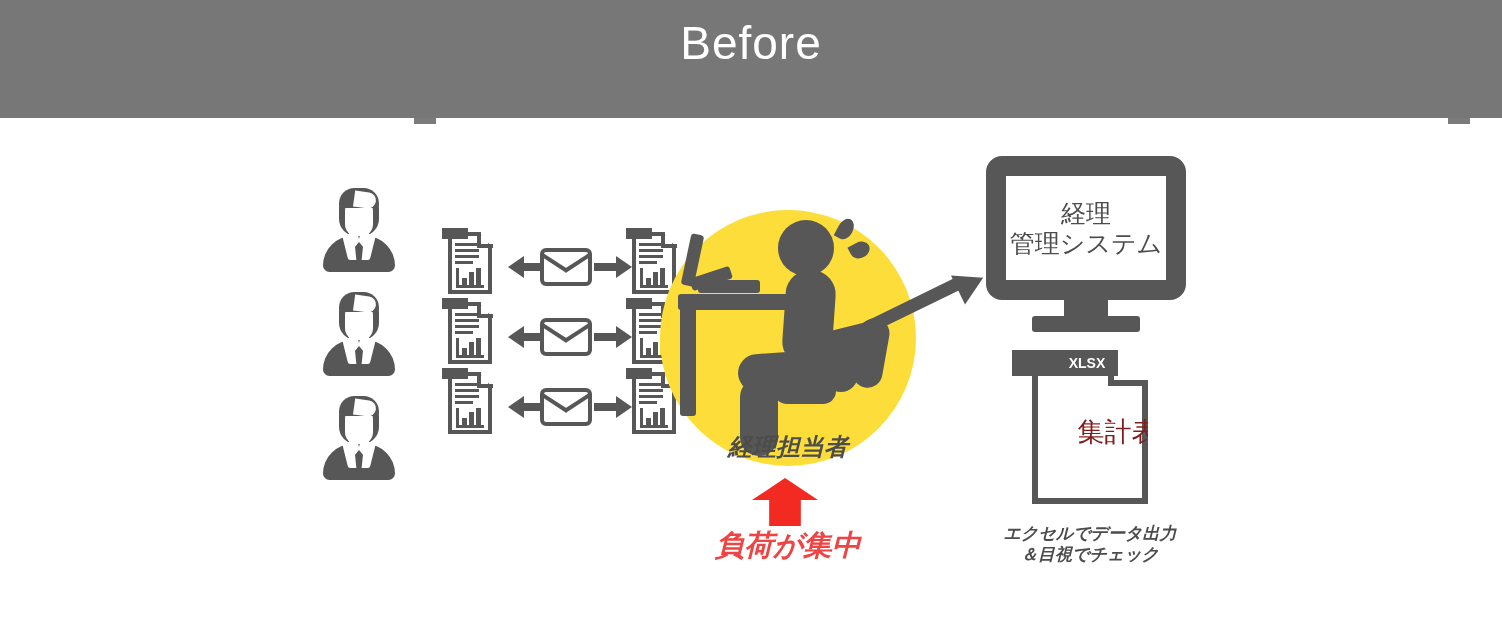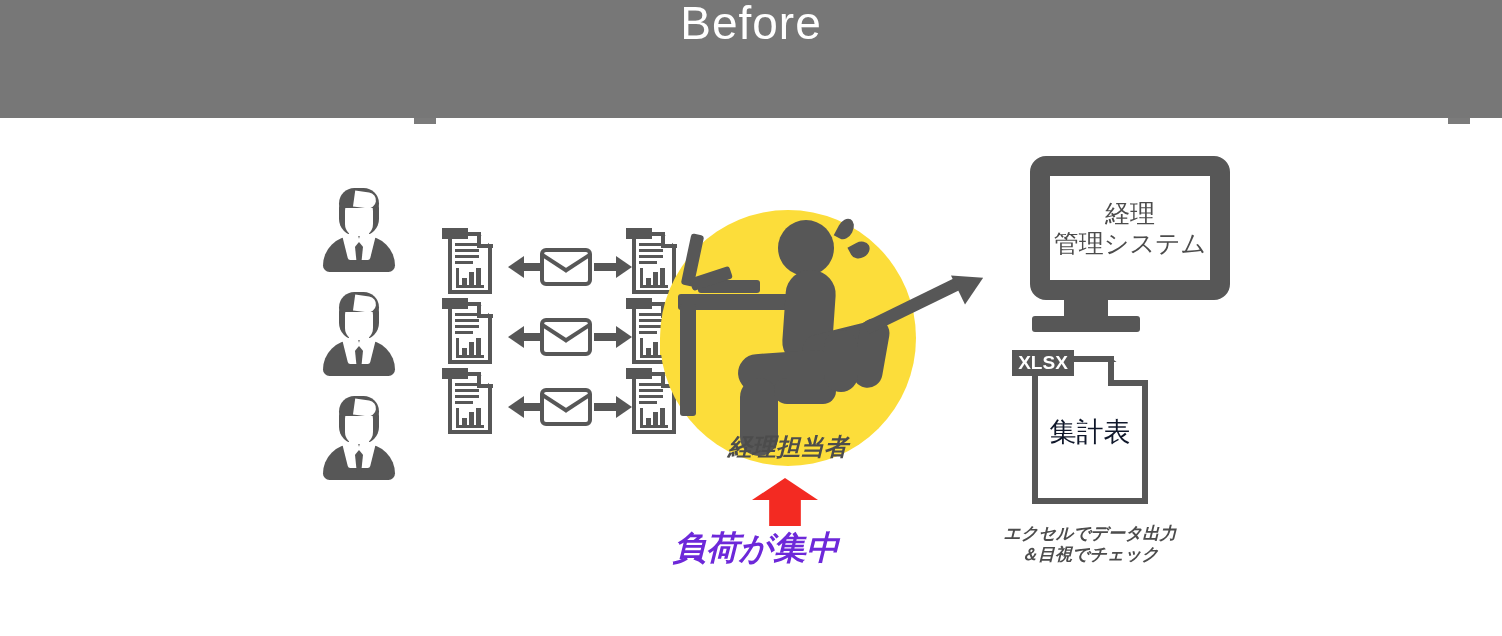--- a/index.html
+++ b/index.html
@@ -11,21 +11,21 @@
   .stage{position:relative;width:1502px;height:636px;}
 
   
   .header{
     position:absolute;left:0;top:0;width:1502px;height:118px;
     background:#777777;color:#ffffff;
     display:flex;flex-direction:column;align-items:center;justify-content:flex-start;
   }
   .header-title{
     font-size:46px;line-height:1;font-weight:400;letter-spacing:1px;
-    margin-top:0;color:#ffffff;
+    margin-top:20px;color:#ffffff;
   }
   .header-sub{
     font-size:24px;line-height:1;font-weight:400;margin-top:18px;color:#ffffff;
   }
   .hdr-tab{position:absolute;top:118px;height:6px;background:#7b7b7b;}
   .hdr-tab.left{left:414px;width:22px;}
   .hdr-tab.right{left:1448px;width:22px;}
   .lbl{
     position:absolute;color:#4c4c4c;font-weight:bold;text-align:center;
     line-height:1.22;white-space:pre-line;font-style:italic;
@@ -176,21 +176,21 @@
   .xl-fold{
     position:absolute;box-sizing:border-box;
     border-left:6px solid #575757;border-bottom:6px solid #575757;
   }
   .xl-badge{
     position:absolute;background:#575757;color:#ffffff;
     display:flex;align-items:center;justify-content:center;
     font-weight:bold;letter-spacing:0px;
   }
   .xl-text{
-    position:absolute;text-align:center;color:#0f172a;width:100%;
+    position:absolute;text-align:center;color:#7f1d1d;width:100%;margin-left:28px;
   }
 </style>
 </head>
 <body>
 
 <div class="stage">
 
   <div class="header">
     <div class="header-title">Before</div>
   </div>
@@ -384,34 +384,34 @@
     <div class="c-part c-thigh" style="left:78px;top:142px;transform:rotate(-4deg);"></div>
 
     <div class="c-part c-shin" style="left:80px;top:168px;"></div>
     <div class="c-part c-foot" style="left:114px;top:168px;"></div>
     <div class="c-part" style="left:164px;top:120px;width:34px;height:62px;border-radius:17px;"></div>
   </div>
 
   <div class="lbl" style="left:688px;top:432px;width:200px;font-size:24px;color:#4c4c4c;">経理担当者</div>
 
   <div class="up-arrow" style="left:752px;top:478px;width:66px;height:48px;"></div>
-  <div class="lbl" style="left:656px;top:528px;width:200px;font-size:33px;color:#6d28d9;">負荷が集中</div>
+  <div class="lbl" style="left:688px;top:528px;width:200px;font-size:29px;color:#ef4444;">負荷が集中</div>
 
   <div class="big-arrow-shaft" style="left:866px;top:322px;width:104px;transform:rotate(-26deg);"></div>
   <div class="big-arrow-head" style="left:958px;top:274px;transform:rotate(-26deg);"></div>
 
-  <div class="mon-frame" style="left:986px;top:156px;width:200px;height:144px;margin-left:44px;">
+  <div class="mon-frame" style="left:986px;top:156px;width:200px;height:144px;">
     <div class="mon-screen" style="left:0;top:0;width:100%;height:100%;font-size:25px;">経理
 管理システム</div>
   </div>
   <div class="mon-neck" style="left:1064px;top:296px;width:44px;height:26px;"></div>
   <div class="mon-base" style="left:1032px;top:316px;width:108px;height:16px;"></div>
 
   <div class="xl-body" style="left:1032px;top:356px;width:116px;height:148px;">
     <div class="xl-text" style="top:52px;font-size:27px;">集計表</div>
   </div>
   <div class="xl-fold" style="left:1108px;top:356px;width:40px;height:30px;"></div>
-  <div class="xl-badge" style="left:1012px;top:350px;width:62px;height:26px;font-size:19px;">XLSX</div>
+  <div class="xl-badge" style="left:1012px;top:350px;width:62px;height:26px;font-size:14px;padding-left:44px;">XLSX</div>
 
   <div class="lbl" style="left:955px;top:524px;width:270px;font-size:17px;">エクセルでデータ出力
 ＆目視でチェック</div>
 
 </div>
 
 </body></html>

